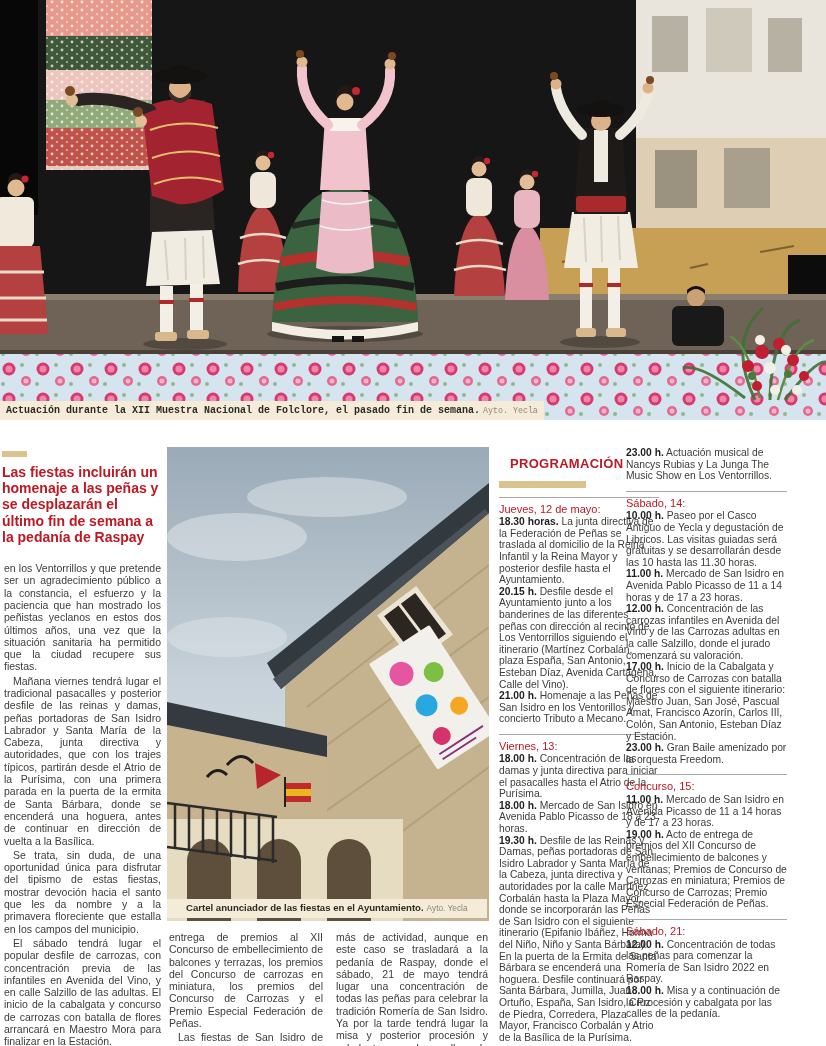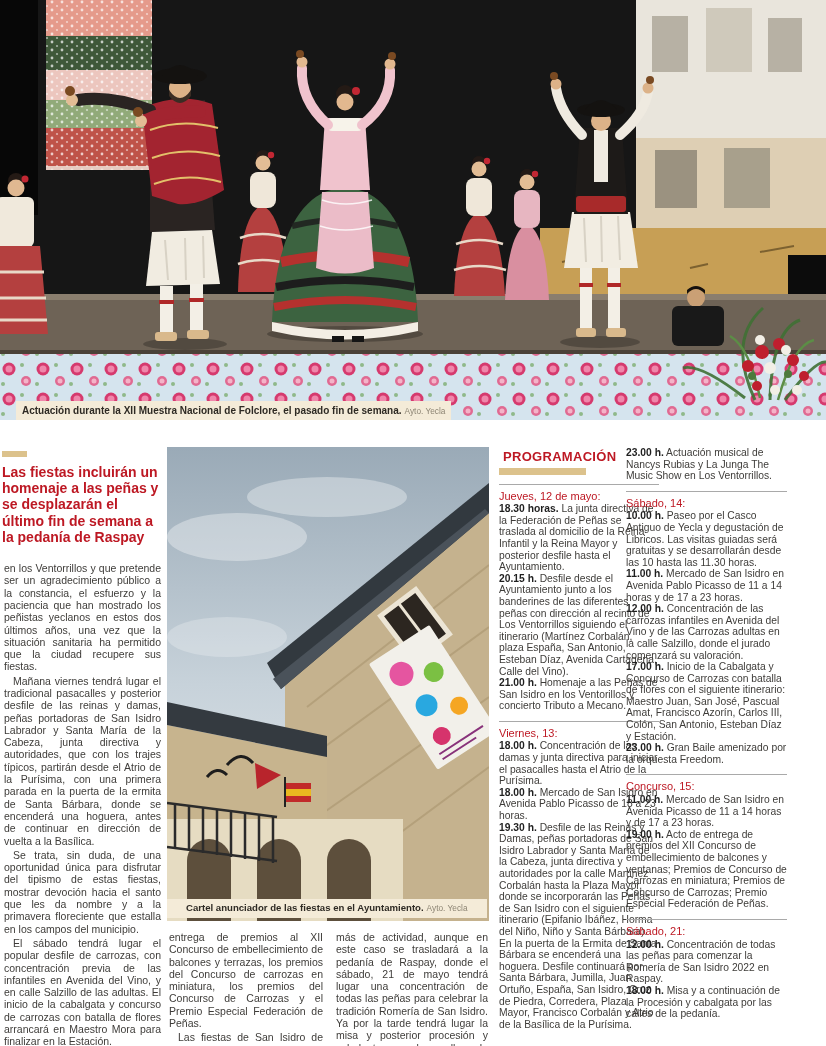--- a/index.html
+++ b/index.html
@@ -5,39 +5,39 @@
   html,body{margin:0;padding:0;background:#ffffff;}
   .page{position:relative;width:826px;height:1046px;background:#ffffff;overflow:hidden;
         font-family:"Liberation Sans",sans-serif;color:#3e3c39;}
   
   .top-photo{position:absolute;left:0;top:0;width:826px;height:420px;}
   .top-photo svg{display:block;width:100%;height:100%;}
   .building-photo{position:absolute;left:167px;top:447px;width:322px;height:474px;}
   .building-photo svg{display:block;width:100%;height:100%;}
   .caption{position:absolute;background:#f4ebd8;color:#2e2a24;font-weight:bold;
            font-size:10px;line-height:1.35;padding:3px 6px;white-space:nowrap;}
-  .cap-top{left:16px;bottom:0;}
+  .cap-top{left:0;bottom:0;font-family:Liberation Mono, monospace;}
   .cap-building{left:0;bottom:3px;font-size:9.6px;padding:3px 19px;}
   .cap-credit{font-weight:normal;font-size:8.3px;color:#8d8574;margin-left:3px;}
   
   .col{position:absolute;font-size:10.5px;line-height:12.3px;text-align:justify;}
   .col p{margin:2px;}
   .col p.ind{text-indent:9px;}
   .col1{left:2px;top:447px;width:161px;height:599px;overflow:hidden;}
   .col2{left:167px;top:929px;width:158px;height:117px;overflow:hidden;}
   .col3{left:334px;top:929px;width:156px;height:117px;overflow:hidden;}
   .kicker{width:25px;height:6px;background:#dcc28c;margin:4px 0 7px;}
   .headline{color:#bd1823;font-size:14px;line-height:16.2px;font-weight:bold;
             margin:0 0 17px;text-align:left;}
   
   .prog{position:absolute;top:447px;font-size:10.3px;line-height:11.6px;text-align:left;
         height:599px;overflow:hidden;}
   .prog-c1{left:499px;width:160px;}
   .prog-c2{left:626px;width:161px;}
-  .prog-title{color:#bd1823;font-weight:bold;font-size:13px;letter-spacing:.3px;margin:4px;}
+  .prog-title{color:#bd1823;font-weight:bold;font-size:13px;letter-spacing:.3px;margin:11px;}
   .prog-bar{width:87px;height:7px;background:#dcc28c;margin:5px 0 0;}
   .rule{border:none;border-top:1px solid #a9a9a9;margin:9px 0 6px;}
   .day{color:#bd1823;font-size:11px;font-weight:normal;margin:0 0 1px;}
   .ev{margin:0;}
   .ev b{color:#1f1f1f;}
 </style>
 </head>
 <body>
 
 <div class="page">

